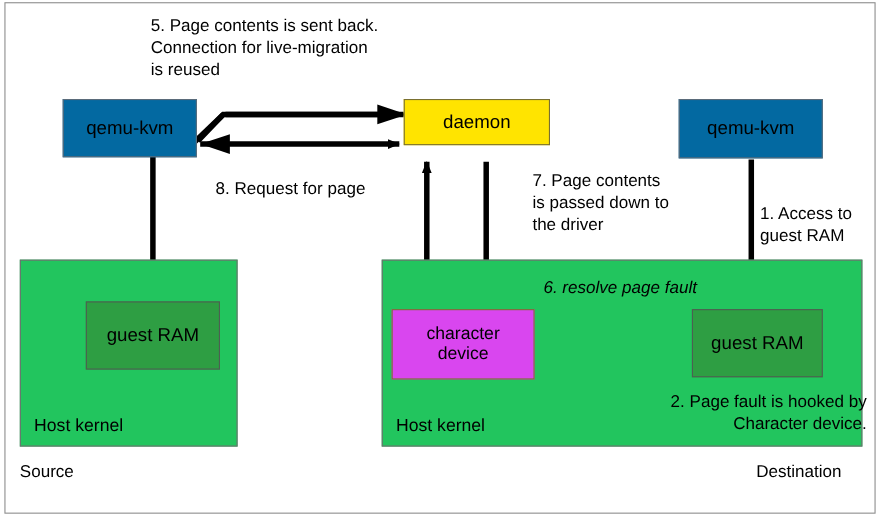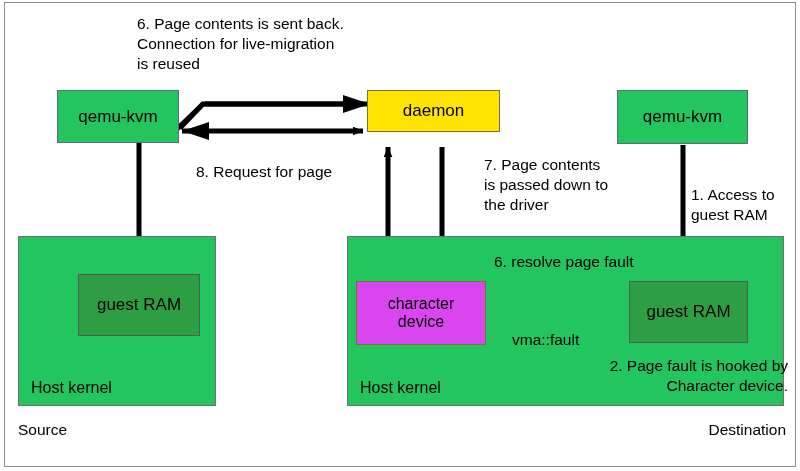--- a/index.html
+++ b/index.html
@@ -37,21 +37,21 @@
     position: absolute;
     box-sizing: border-box;
     display: flex;
     align-items: center;
     justify-content: center;
     text-align: center;
     color: #000000;
     line-height: 1.12;
   }
   .box-qemu {
-    background: #22c55e;
+    background: #0369a1;
     border: 1px solid #5a6b7a;
     font-size: 17px;
   }
   .box-daemon {
     background: #ffe400;
     border: 1px solid #7a7030;
     font-size: 17px;
   }
   .box-chardev {
     background: #d946ef;
@@ -80,20 +80,21 @@
     line-height: 1.28;
     white-space: pre-line;
     text-align: left;
   }
   .edge-label {
     position: absolute;
     color: #000000;
     font-size: 15.5px;
     line-height: 1.28;
     white-space: pre-line;
+    font-style: italic;
   }
   .endpoint-label {
     position: absolute;
     color: #000000;
     font-size: 15.5px;
   }
 </style>
 </head>
 <body>
 
@@ -158,38 +159,37 @@
 
   <div class="box box-chardev" style="left:356px; top:281px; width:130px; height:64px;">
     <span style="white-space:pre-line;">character
 device</span>
   </div>
 
   <div class="box box-ram" style="left:629px; top:281px; width:119px; height:62px;">
     <span>guest RAM</span>
   </div>
 
-  <div class="note" style="left:137px; top:14px; width:300px;">6. Page contents is sent back.
+  <div class="note" style="left:137px; top:14px; width:300px;">5. Page contents is sent back.
 Connection for live-migration
 is reused</div>
 
   <div class="note" style="left:196px; top:162px; width:220px;">8. Request for page</div>
 
   <div class="note" style="left:484px; top:155px; width:170px;">7. Page contents
 is passed down to
 the driver</div>
 
 
   <div class="note" style="left:691px; top:185px; width:108px;">1. Access to
 guest RAM</div>
 
   <div class="edge-label" style="left:494px; top:252px; width:210px;">6. resolve page fault</div>
 
-  <div class="edge-label" style="left:512px; top:330px; width:120px;">vma::fault</div>
 
   <div class="note" style="left:508px; top:356px; width:280px;text-align:right;">2. Page fault is hooked by
 Character device.</div>
 
   <div class="endpoint-label" style="left:18px; top:421px;">Source</div>
 
-  <div class="endpoint-label" style="right:14px; top:421px;">Destination</div>
+  <div class="endpoint-label" style="right:35px; top:421px;">Destination</div>
 
 </div>
 
 </body></html>

